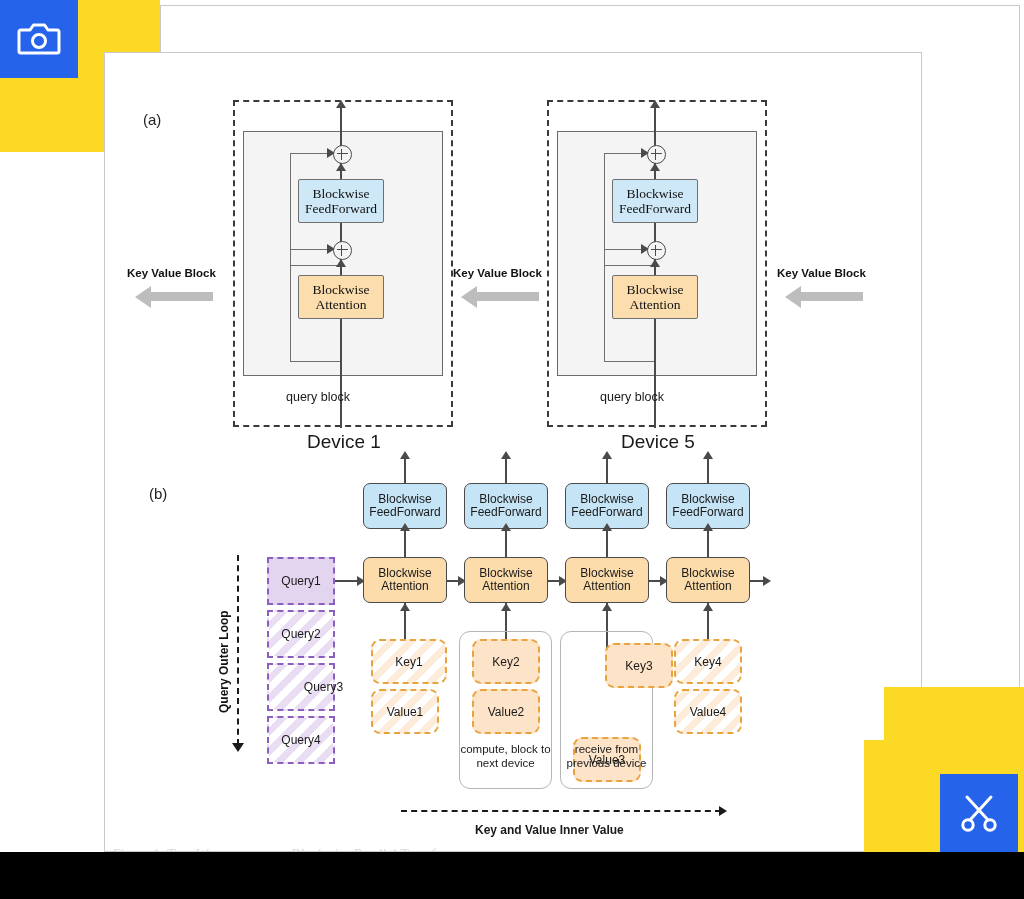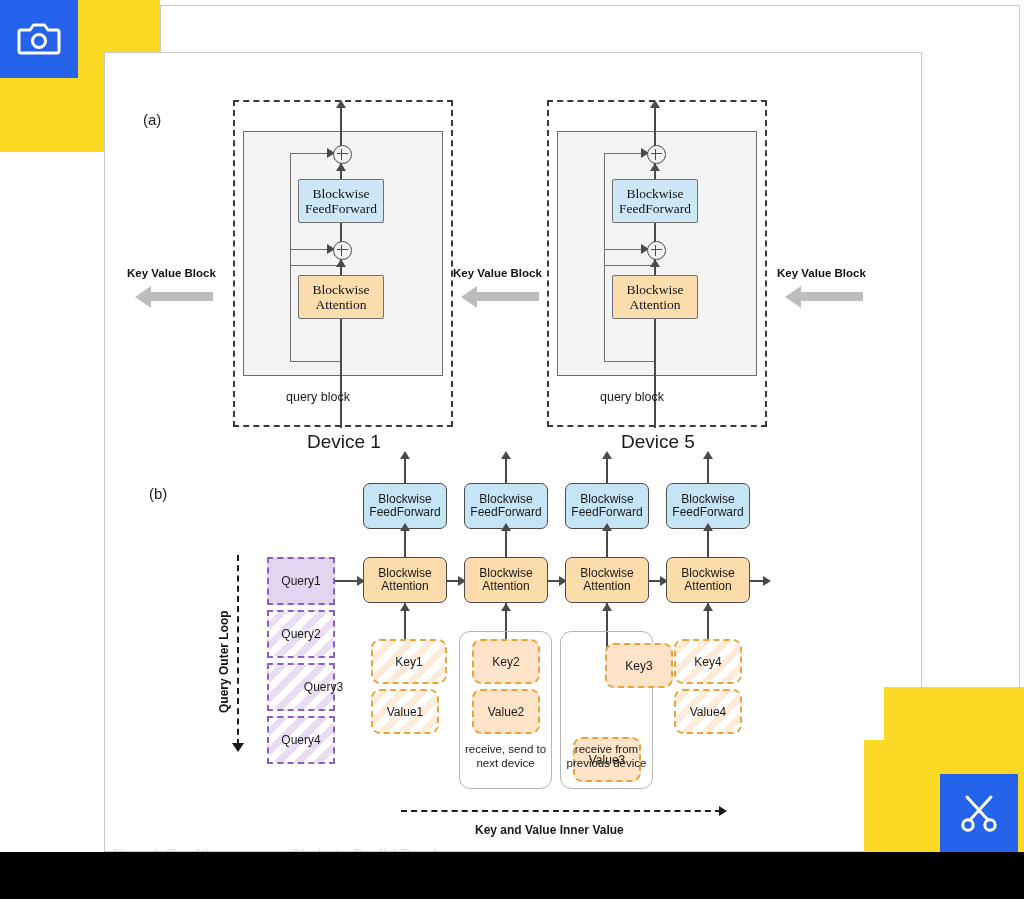--- a/index.html
+++ b/index.html
@@ -254,21 +254,21 @@
       <div class="vline" style="left:400.2px;top:550px;height:56px;"></div>
       <div class="ar-up" style="left:396px;top:550px;"></div>
 
       <div class="group-box" style="left:354px;top:578px;width:93px;height:158px;"></div>
       <div class="kvbox kv-solid" style="left:367px;top:586px;width:68px;height:45px;">
         <span>Key2</span>
       </div>
       <div class="kvbox kv-solid" style="left:367px;top:636px;width:68px;height:45px;">
         <span>Value2</span>
       </div>
-      <div class="grp-cap" style="left:354px;top:689px;width:93px;white-space:pre-line;">receive, send to
+      <div class="grp-cap" style="left:354px;top:689px;width:93px;white-space:pre-line;">compute, block to
 next device</div>
 
       <div class="hline" style="left:443px;top:527.2px;width:16px;"></div>
       <div class="ar-rt" style="left:454px;top:523px;"></div>
 
       <div class="blk blk-sans b-ff" style="left:460px;top:430px;width:84px;height:46px;">
         <span>Blockwise</span>
         <span>FeedForward</span>
       </div>
       <div class="vline" style="left:501.2px;top:404px;height:26px;"></div>

